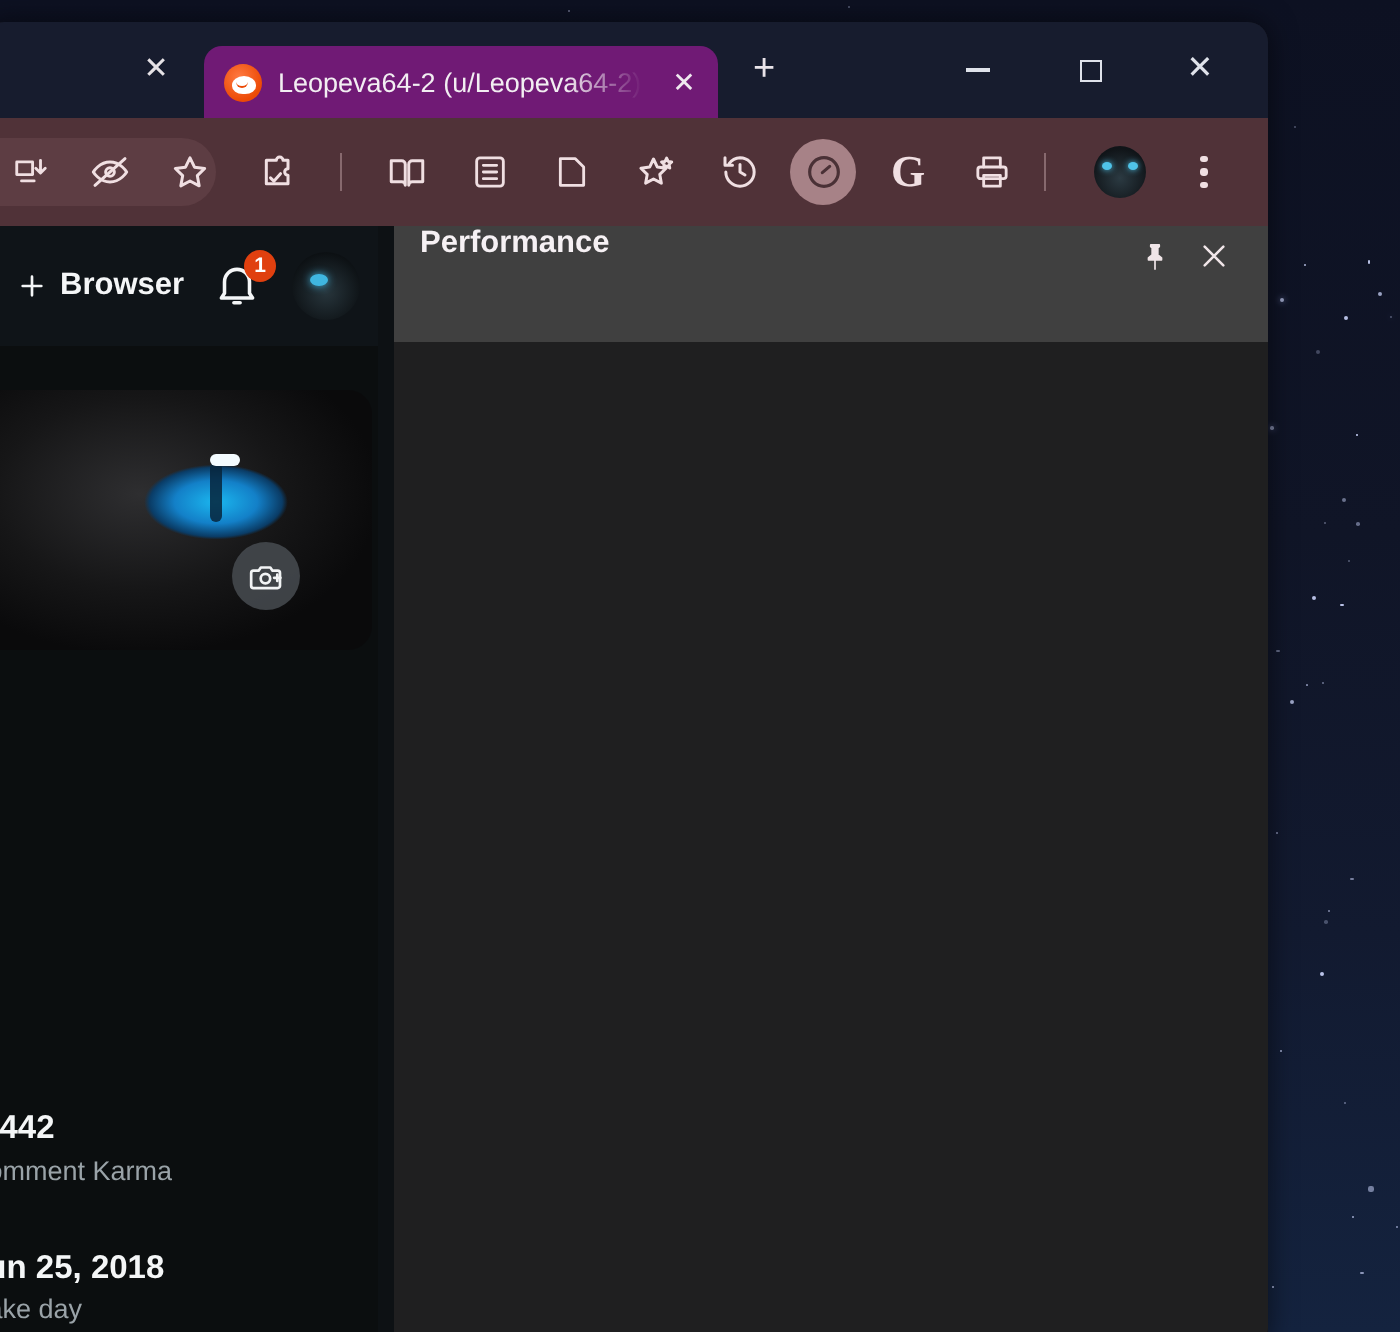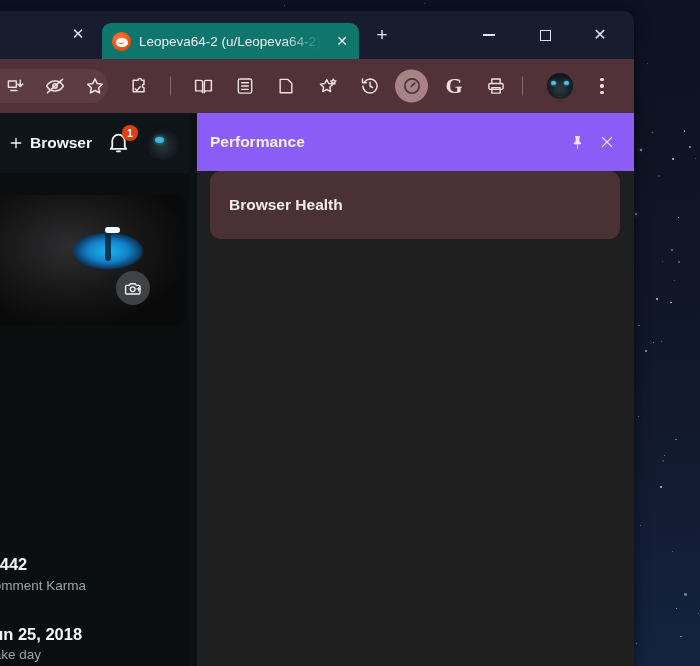--- a/index.html
+++ b/index.html
@@ -29,21 +29,21 @@
     background:#171c2e;
   }
   #tab-left-close {
     position:absolute; left:74px; top:23px; width:24px; height:24px;
     transform:translateY(-50%); color:#e6e2e6;
     display:flex; align-items:center; justify-content:center; font-size:15px;
     cursor:pointer;
   }
   #active-tab {
     position:absolute; left:110px; top:12px; width:257px; height:36px;
-    background:#0f766e; border-radius:9px 9px 0 0;
+    background:#701a75; border-radius:9px 9px 0 0;
     display:flex; align-items:center; padding:0 6px 0 10px; gap:8px;
   }
   #tab-favicon {
     width:19px; height:19px; border-radius:50%;
     background:radial-gradient(circle at 40% 35%, #ff7a42, #ec4a06 70%);
     position:relative; flex:none;
   }
   #tab-favicon::before {
     content:""; position:absolute; left:3.5px; top:6px; width:12px; height:9px;
     background:#fff; border-radius:50% 50% 45% 45%;
@@ -180,21 +180,21 @@
   #stat2-label { left:-8px; top:534px; }
   #reddit-gutter { position:absolute; left:197px; top:0; width:8px; height:561px; background:#0d1114; }
 
   
   #side-panel {
     position:absolute; left:205px; top:0; width:437px; height:561px;
     background:#1f1f20;
   }
   #panel-header {
     position:absolute; left:0; top:0; width:437px; height:58px;
-    background:#8b5cf6; display:flex; align-items:center; padding:0 12px 0 13px;
+    background:#404040; display:flex; align-items:flex-start; padding:0 12px 0 13px;
   }
   #panel-title { color:#f6f1f4; font-size:15.5px; font-weight:700; flex:1; }
   .panel-hdr-btn {
     width:30px; height:30px; display:flex; align-items:center; justify-content:center;
     color:#f0e5e8; cursor:pointer;
   }
   #panel-list { position:absolute; left:13px; top:58px; width:410px; }
   .panel-item {
     height:68px; margin-bottom:9px; background:#4a3136; border-radius:11px;
     display:flex; align-items:center; padding-left:19px; cursor:pointer;
@@ -445,19 +445,16 @@
         </span>
 
         <span class="panel-hdr-btn">
           <svg width="16" height="16" viewBox="0 0 24 24" fill="none" stroke="#f0e5e8" stroke-width="1.9" stroke-linecap="round">
             <path d="M5 5l14 14M19 5L5 19"></path>
           </svg>
         </span>
       </div>
 
       <div id="panel-list">
-        <div class="panel-item">
-          <span class="panel-item-label">Browser Health</span>
-        </div>
       </div>
     </div>
   </div>
 </div>
 
 </body></html>

